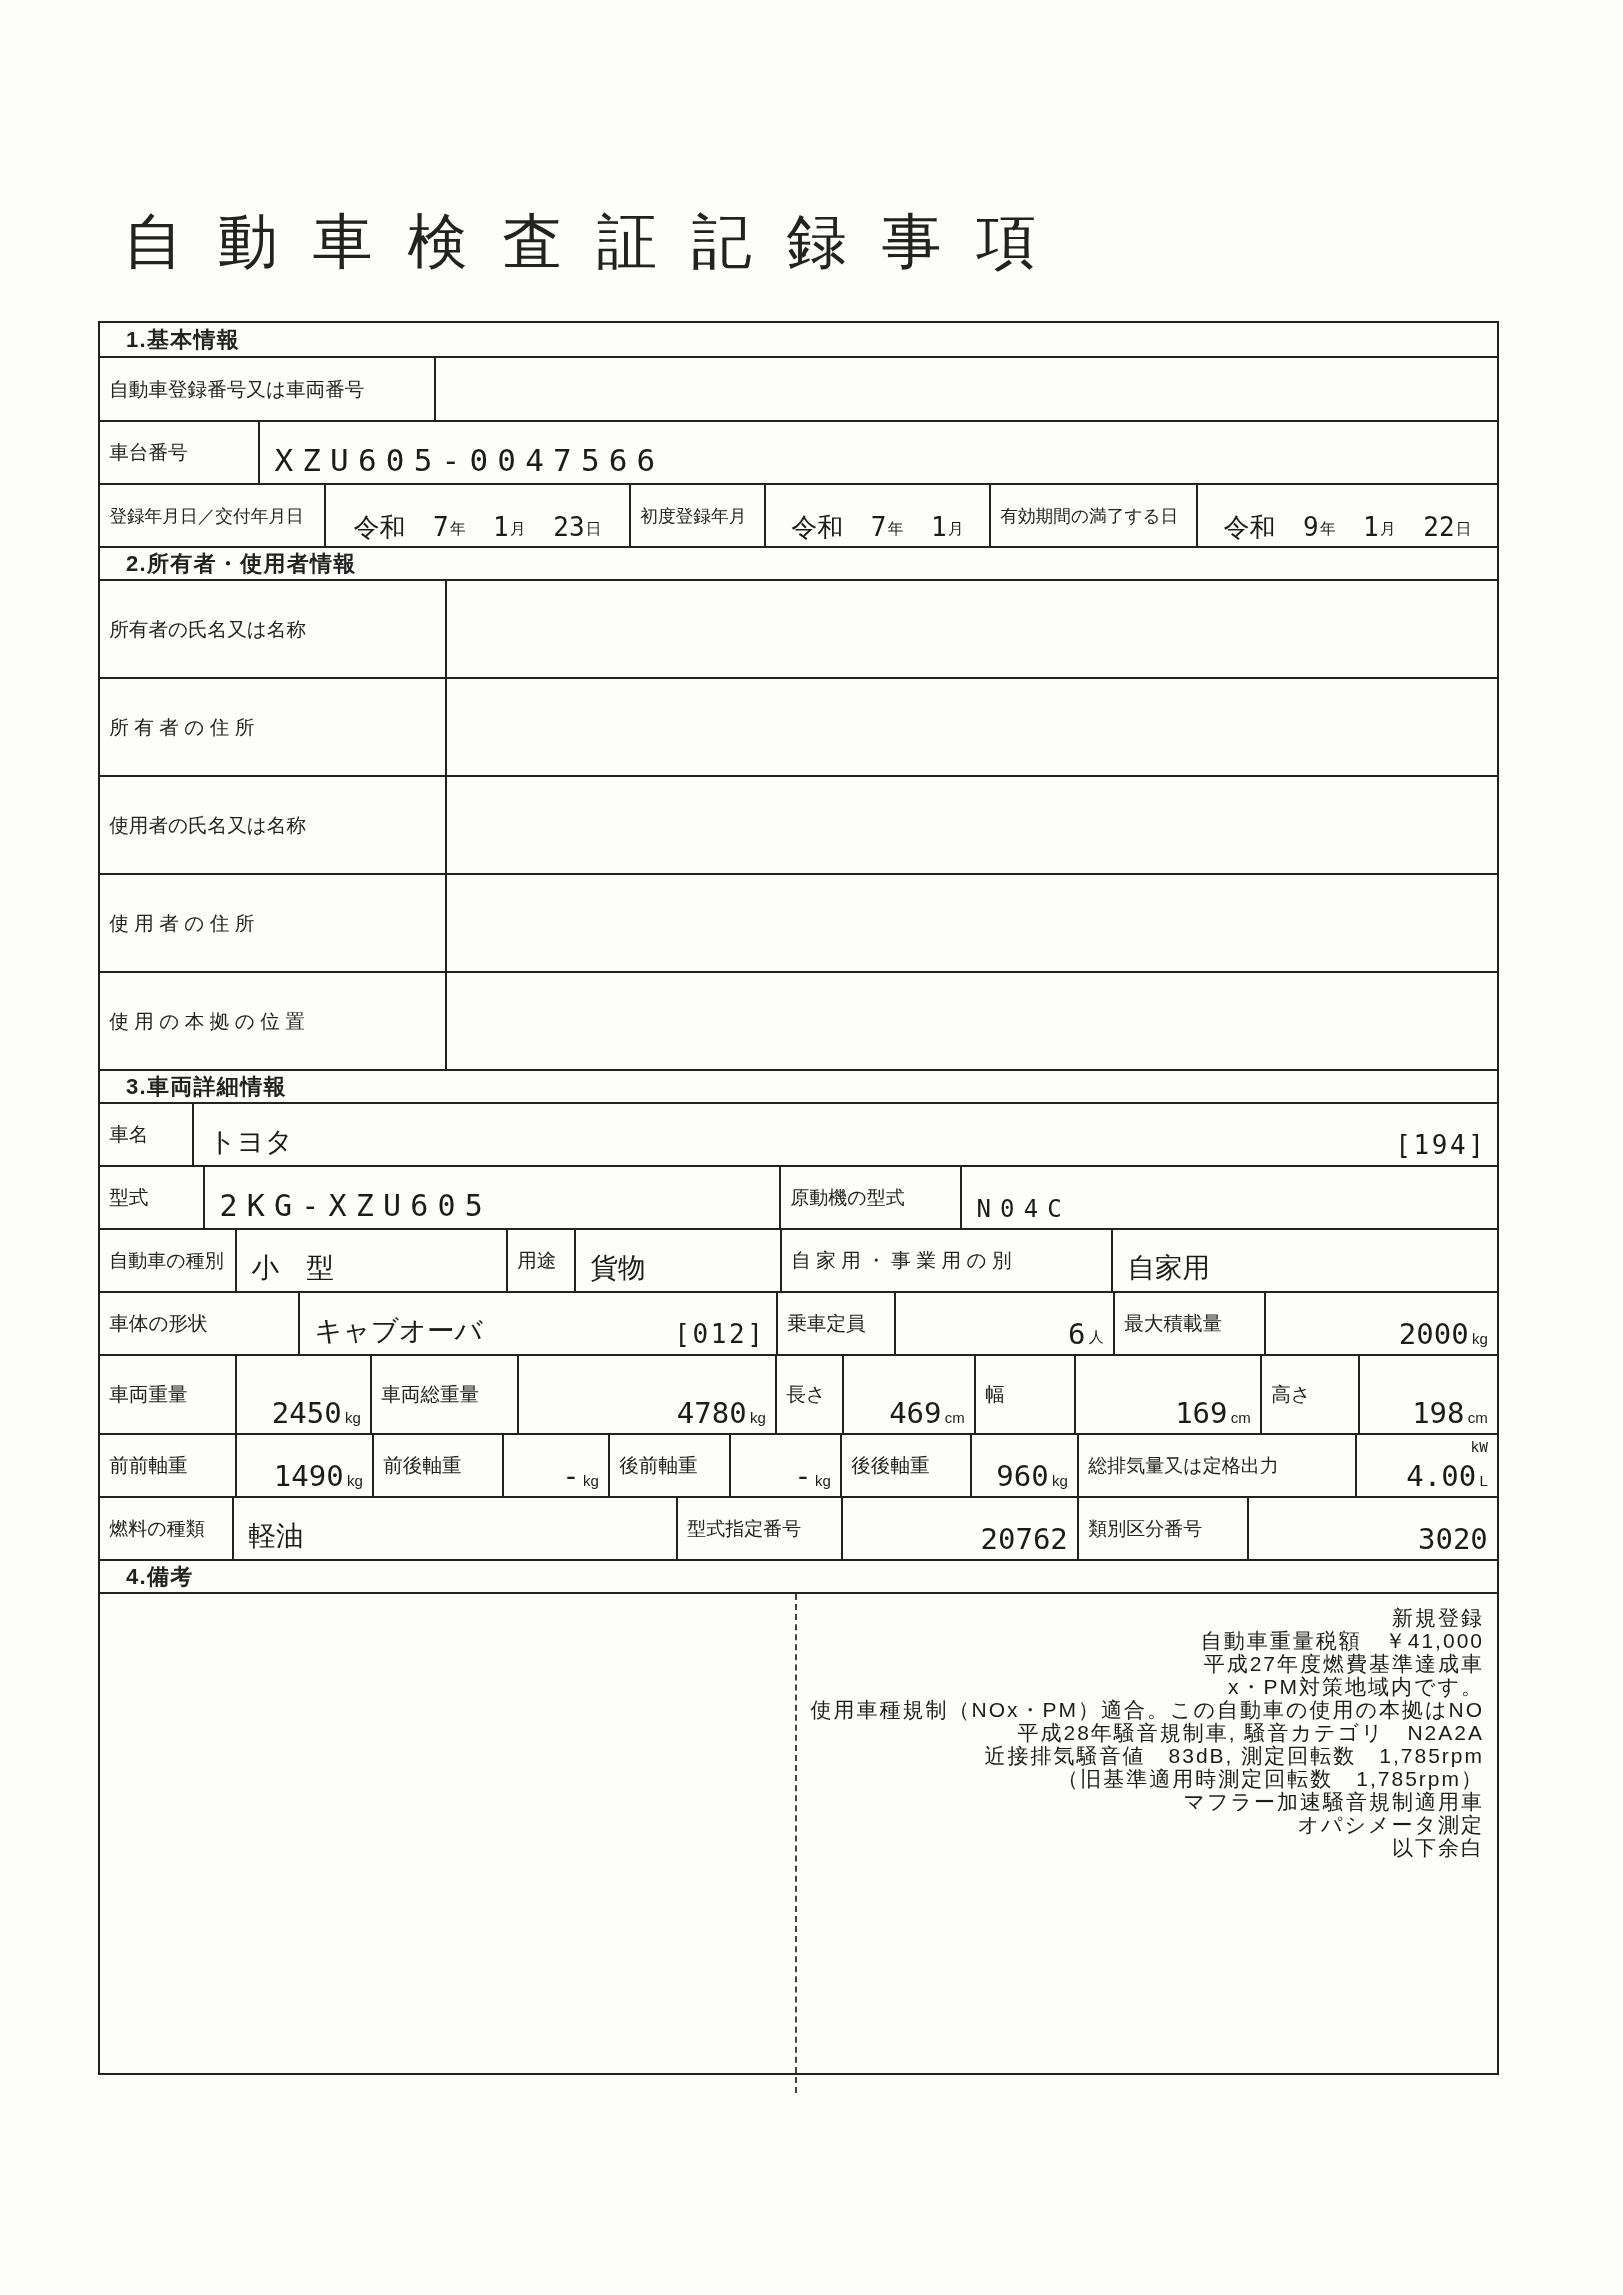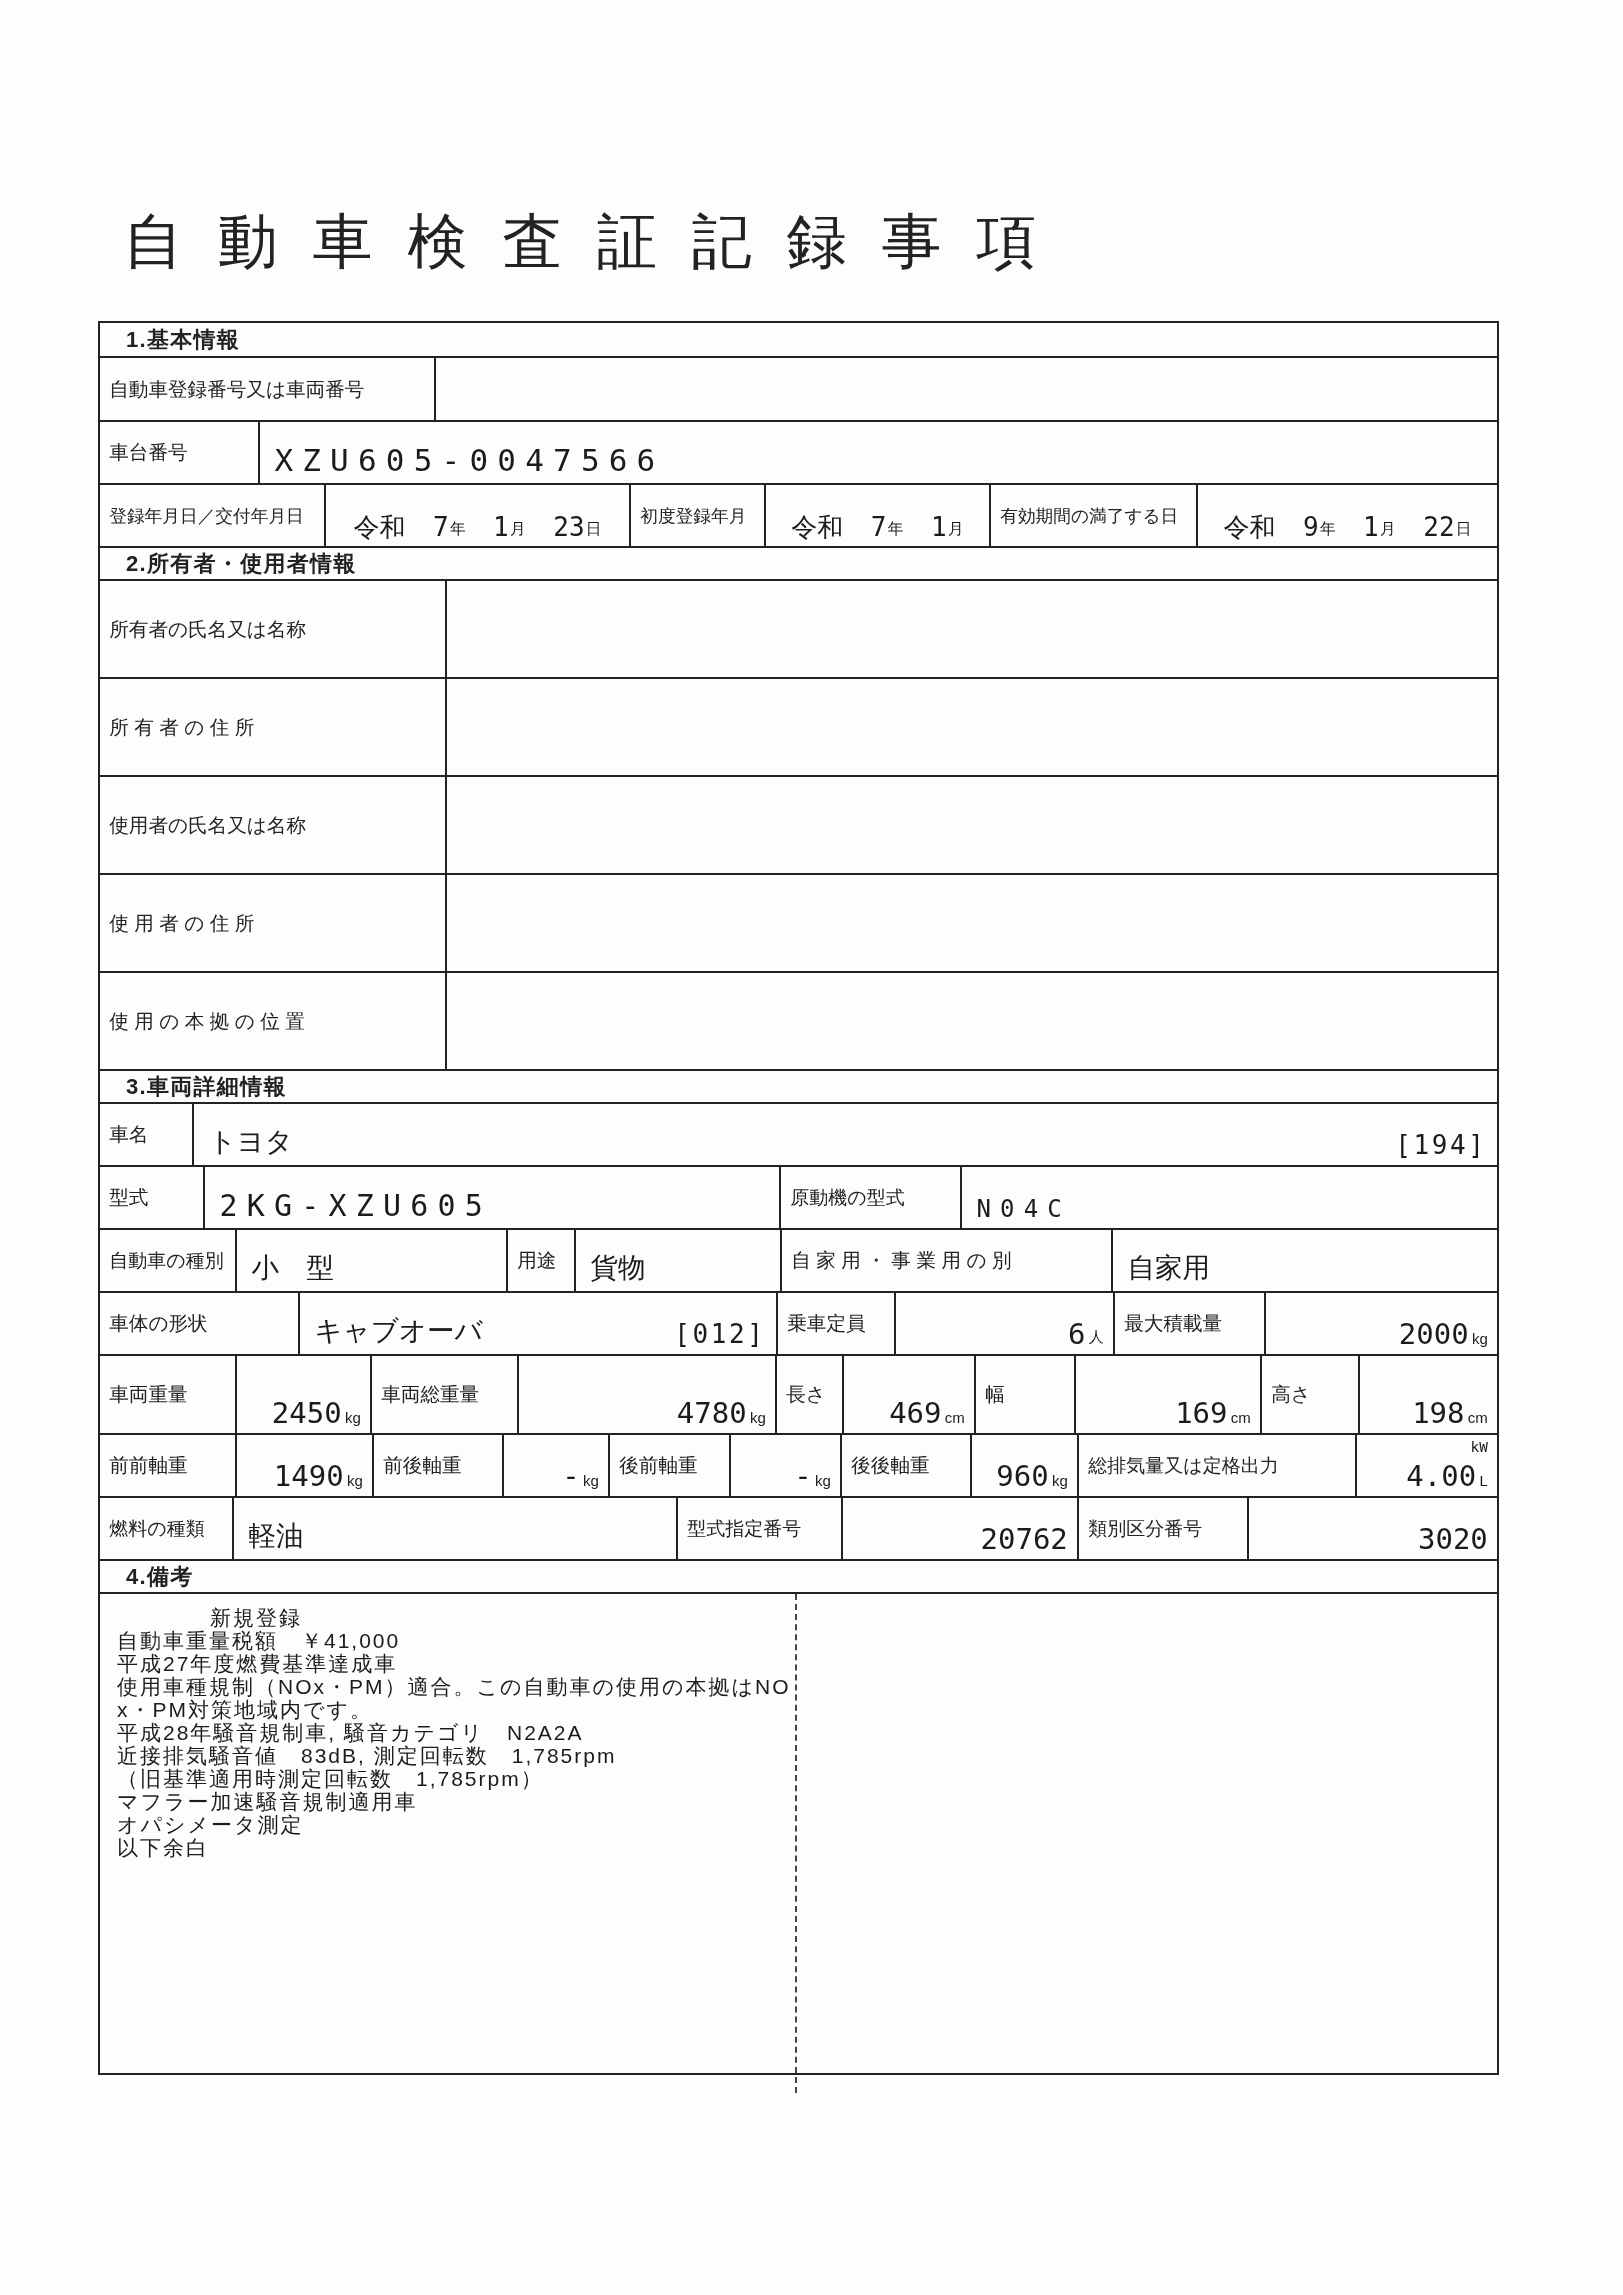--- a/index.html
+++ b/index.html
@@ -1,18 +1,18 @@
 <!DOCTYPE html>
 <html style="font-size:10.5px"><head>
 <meta charset="utf-8">
 <style>
   html,body { margin:0; padding:0; background:#ffffff; }
   .page {
     position:relative; width:1623px; height:2295px; background:#fdfdfb;
-    font-family:"Liberation Sans", sans-serif; color:#1b1b1b; overflow:hidden;
+    font-family:"Liberation Sans", sans-serif; color:#1b1b1b; overflow:hidden;text-align:right;
   }
   .doc-title {
     position:absolute; left:123px; top:202px;
     font-family:"DejaVu Serif", serif;
     font-size:60px; letter-spacing:0.58em; white-space:nowrap; color:#222;
   }
   .doc-table {
     position:absolute; left:98px; top:321px; width:1401px; height:1754px;
     border:2.6px solid #222; box-sizing:border-box; background:#fdfdfb;
   }
@@ -272,22 +272,22 @@
     </div>
 
     <div class="row sec-header" style="height:33px">4.備考</div>
 
     <div class="row" style="height:501px">
       <div class="cell remarks" style="flex:1">
         <div class="dashed-divider"></div>
         <div class="remark-line indent">新規登録</div>
         <div class="remark-line">自動車重量税額　￥41,000</div>
         <div class="remark-line">平成27年度燃費基準達成車</div>
+        <div class="remark-line">x・PM対策地域内です。</div>
         <div class="remark-line">使用車種規制（NOx・PM）適合。この自動車の使用の本拠はNO</div>
-        <div class="remark-line">x・PM対策地域内です。</div>
         <div class="remark-line">平成28年騒音規制車, 騒音カテゴリ　N2A2A</div>
         <div class="remark-line">近接排気騒音値　83dB, 測定回転数　1,785rpm</div>
         <div class="remark-line">（旧基準適用時測定回転数　1,785rpm）</div>
         <div class="remark-line">マフラー加速騒音規制適用車</div>
         <div class="remark-line">オパシメータ測定</div>
         <div class="remark-line">以下余白</div>
       </div>
     </div>
 
   </div>

